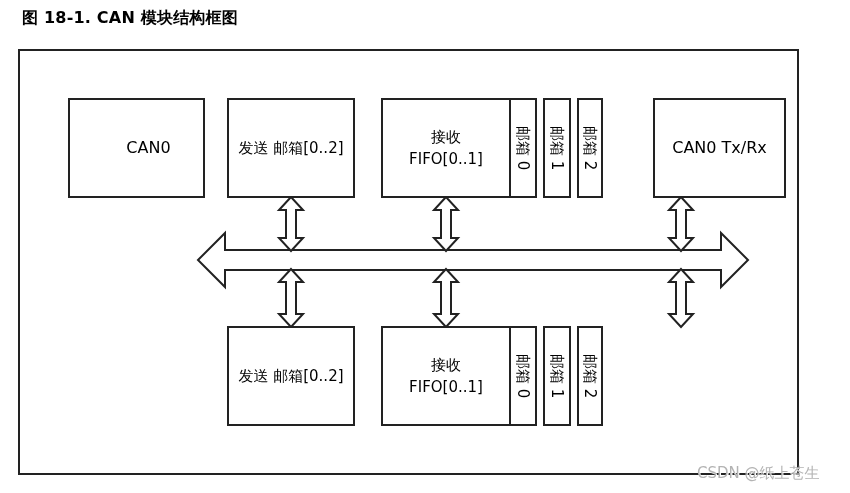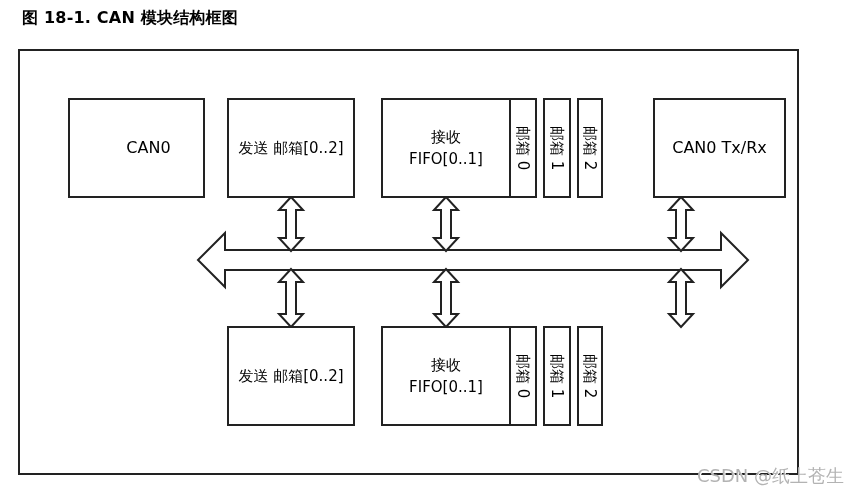--- a/index.html
+++ b/index.html
@@ -68,21 +68,21 @@
   .arrows polygon {
     fill: #ffffff;
     stroke: #222;
     stroke-width: 2;
     stroke-linejoin: miter;
   }
   .watermark {
     position: absolute;
     left: 697px;
     top: 464px;
-    font-size: 18px;
+    font-size: 15px;
     color: #b3b3b3;
     white-space: nowrap;
     z-index: 3;
     text-shadow: 1px 1px 0 #ffffff;
   }
 </style>
 </head>
 <body>
 
 <div class="page">

